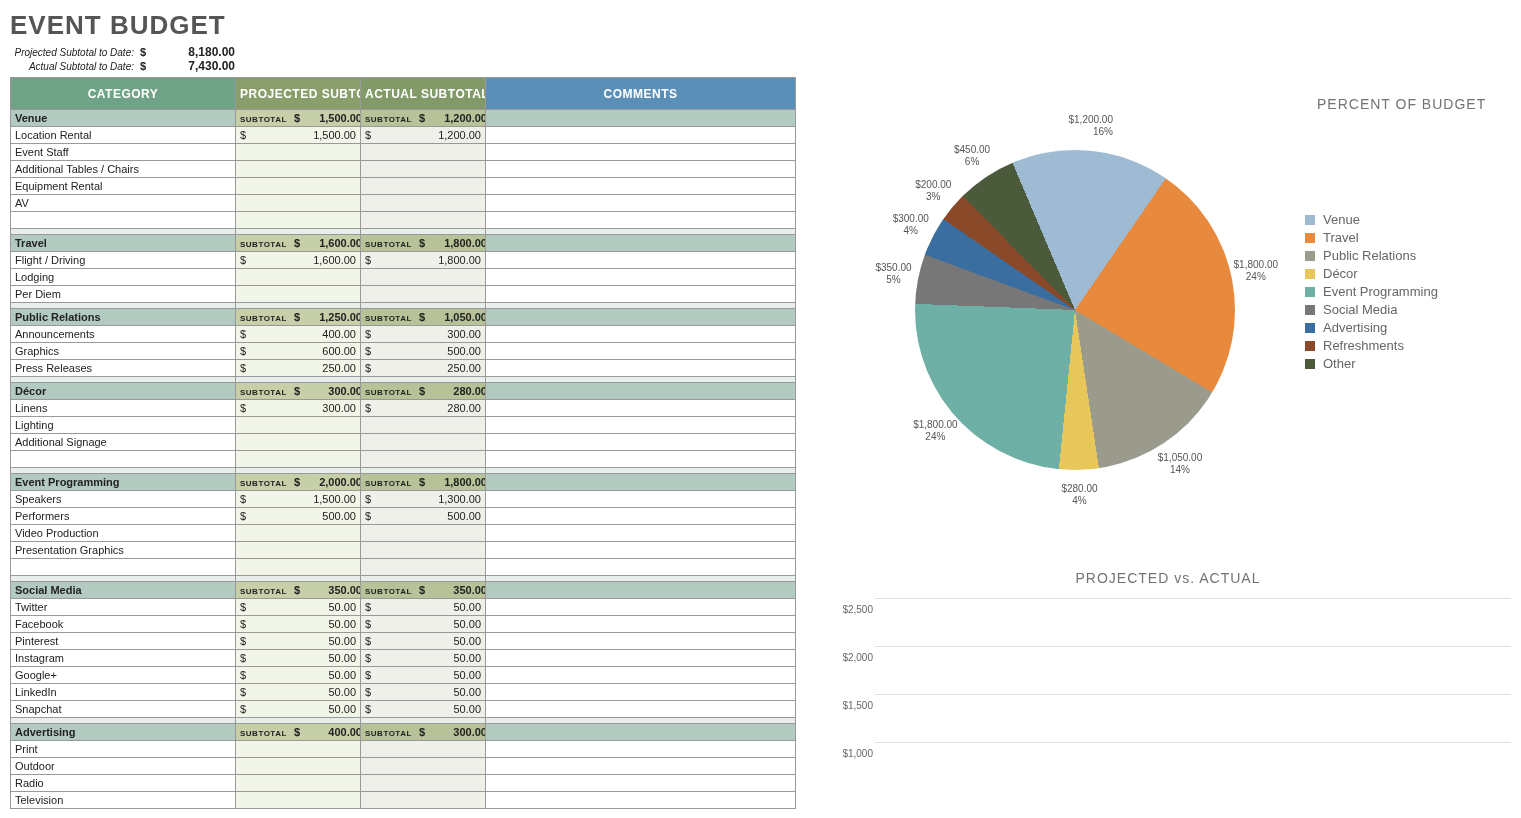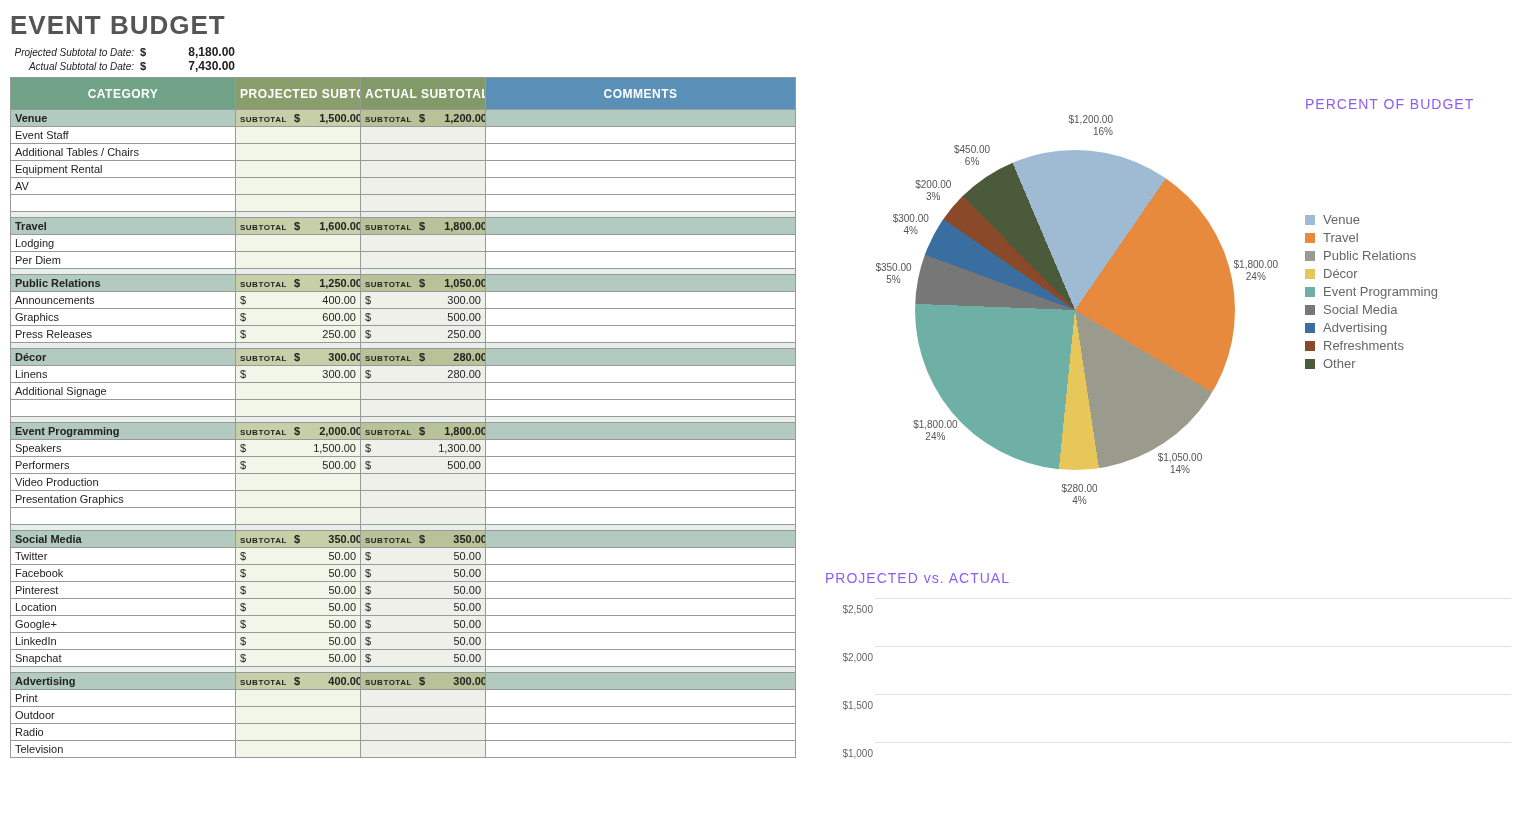--- a/index.html
+++ b/index.html
@@ -48,21 +48,21 @@
   tr.item td.proj-cell { background: #f2f6e8; }
   tr.item td.act-cell  { background: #f0f0ea; }
   tr.spacer td { background: #e8eeea; height: 6px; padding:0; }
   .sub-label { font-size: 8px; font-weight: bold; letter-spacing: 0.5px; display:inline-block; width:54px; }
   .dollar { display:inline-block; width:10px; font-weight:bold; }
   .val { display:inline-block; width:58px; text-align:right; font-weight:bold; }
   .amt { display:flex; }
   .amt .d { width:14px; font-weight:normal; }
   .amt .v { flex:1; text-align:right; }
   
-  .chart-title { text-align:left; font-size:14px; letter-spacing:1px; color:#8b5cf6; margin:6px 0 12px; }
+  .chart-title { text-align:center; font-size:14px; letter-spacing:1px; color:#737373; margin:6px 12px 12px; }
   .pie-area { display:flex; align-items:flex-start; gap:20px; position:relative; }
   .pie-wrap { position:relative; width:460px; height:460px; }
   .pie {
     width: 320px; height: 320px; border-radius: 50%;
     position:absolute; left:90px; top:60px;
   }
   .pie-label { position:absolute; font-size:10px; text-align:center; line-height:1.2; color:#555; width:70px; }
   .legend { margin-top:100px; font-size:13px; color:#666; }
   .legend-row { display:flex; align-items:center; margin:3px 0; }
   .legend-sw { width:10px; height:10px; margin-right:8px; }
@@ -109,20 +109,36 @@
       </tr>
     </thead>
     <tbody id="tbody">
         <tr class="section">
           <td>Venue</td>
           <td class="proj-sub"><span class="sub-label">SUBTOTAL</span><span class="dollar">$</span><span class="val">1,500.00</span></td>
           <td class="act-sub"><span class="sub-label">SUBTOTAL</span><span class="dollar">$</span><span class="val">1,200.00</span></td>
           <td></td>
         </tr>
         <tr class="item">
+          <td>Location Rental</td>
+          <td class="proj-cell">
+            <div class="amt">
+              <span class="d">$</span>
+              <span class="v">1,500.00</span>
+            </div>
+          </td>
+          <td class="act-cell">
+            <div class="amt">
+              <span class="d">$</span>
+              <span class="v">1,200.00</span>
+            </div>
+          </td>
+          <td></td>
+        </tr>
+        <tr class="item">
           <td>Event Staff</td>
           <td class="proj-cell"></td>
           <td class="act-cell"></td>
           <td></td>
         </tr>
         <tr class="item">
           <td>Additional Tables / Chairs</td>
           <td class="proj-cell"></td>
           <td class="act-cell"></td>
           <td></td>
@@ -151,20 +167,36 @@
           <td class="act-cell"></td>
           <td></td>
         </tr>
         <tr class="section">
           <td>Travel</td>
           <td class="proj-sub"><span class="sub-label">SUBTOTAL</span><span class="dollar">$</span><span class="val">1,600.00</span></td>
           <td class="act-sub"><span class="sub-label">SUBTOTAL</span><span class="dollar">$</span><span class="val">1,800.00</span></td>
           <td></td>
         </tr>
         <tr class="item">
+          <td>Flight / Driving</td>
+          <td class="proj-cell">
+            <div class="amt">
+              <span class="d">$</span>
+              <span class="v">1,600.00</span>
+            </div>
+          </td>
+          <td class="act-cell">
+            <div class="amt">
+              <span class="d">$</span>
+              <span class="v">1,800.00</span>
+            </div>
+          </td>
+          <td></td>
+        </tr>
+        <tr class="item">
           <td>Lodging</td>
           <td class="proj-cell"></td>
           <td class="act-cell"></td>
           <td></td>
         </tr>
         <tr class="item">
           <td>Per Diem</td>
           <td class="proj-cell"></td>
           <td class="act-cell"></td>
           <td></td>
@@ -251,20 +283,26 @@
           </td>
           <td class="act-cell">
             <div class="amt">
               <span class="d">$</span>
               <span class="v">280.00</span>
             </div>
           </td>
           <td></td>
         </tr>
         <tr class="item">
+          <td>Lighting</td>
+          <td class="proj-cell"></td>
+          <td class="act-cell"></td>
+          <td></td>
+        </tr>
+        <tr class="item">
           <td>Additional Signage</td>
           <td class="proj-cell"></td>
           <td class="act-cell"></td>
           <td></td>
         </tr>
         <tr class="item">
           <td></td>
           <td class="proj-cell"></td>
           <td class="act-cell"></td>
           <td></td>
@@ -385,21 +423,21 @@
           </td>
           <td class="act-cell">
             <div class="amt">
               <span class="d">$</span>
               <span class="v">50.00</span>
             </div>
           </td>
           <td></td>
         </tr>
         <tr class="item">
-          <td>Location</td>
+          <td>Instagram</td>
           <td class="proj-cell">
             <div class="amt">
               <span class="d">$</span>
               <span class="v">50.00</span>
             </div>
           </td>
           <td class="act-cell">
             <div class="amt">
               <span class="d">$</span>
               <span class="v">50.00</span>

